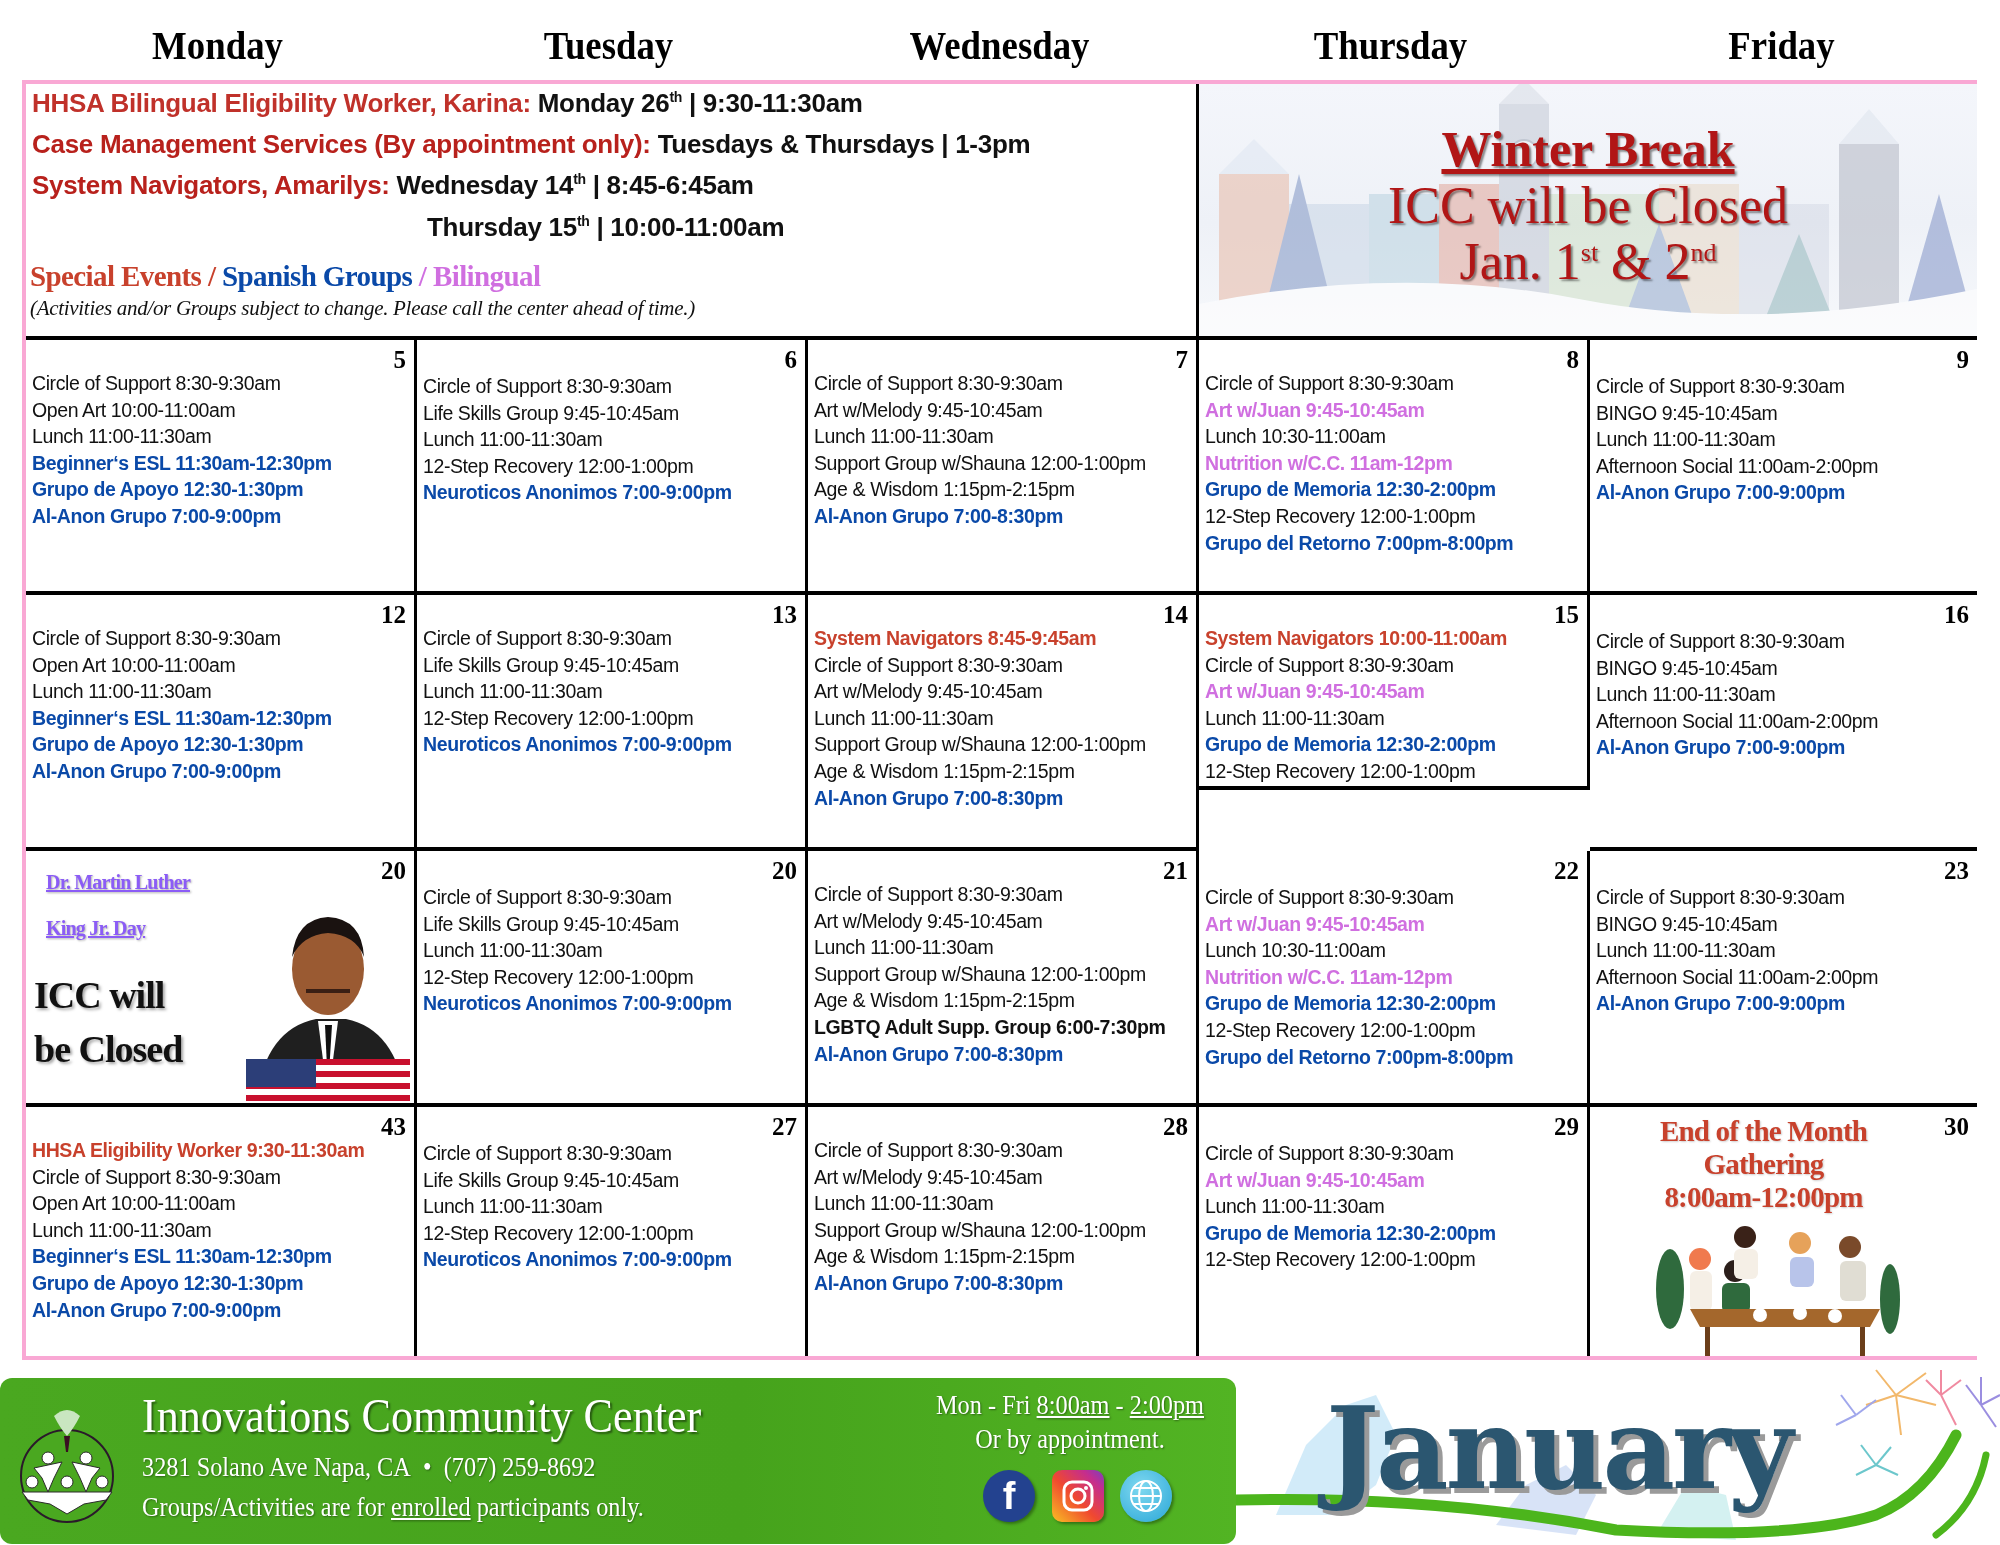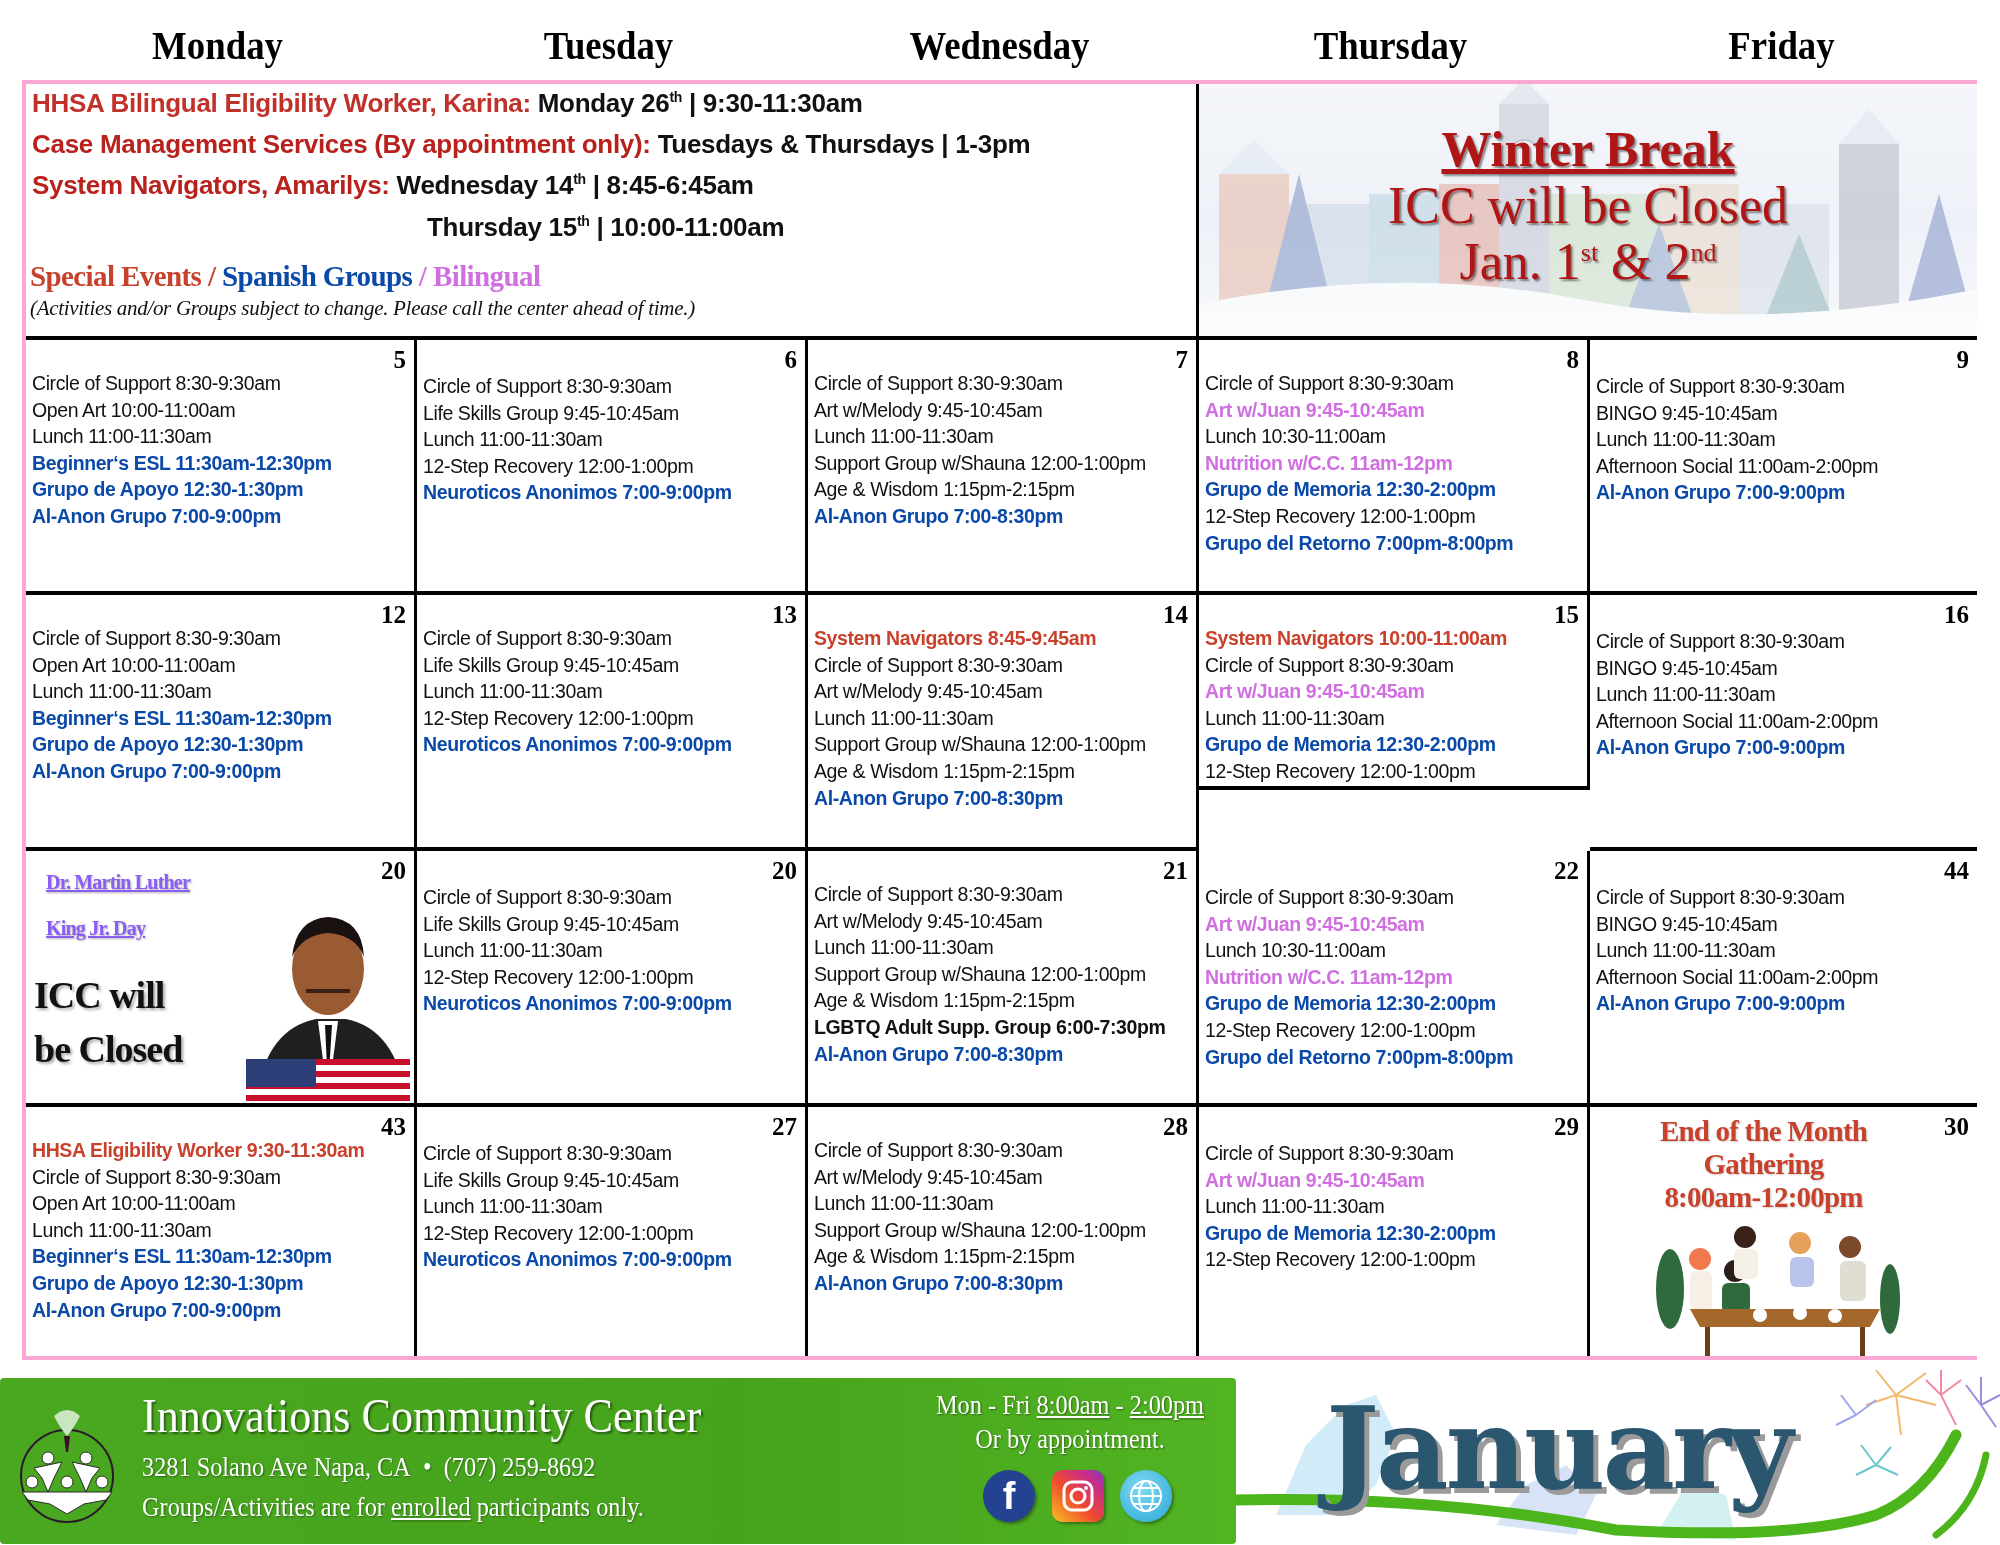--- a/index.html
+++ b/index.html
@@ -43,21 +43,21 @@
   
   .mlk-title { position:absolute; left:20px; font-family:"Liberation Serif", serif; font-weight:bold; font-size:20px; color:#8b5cf6; text-decoration:underline; text-shadow:1px 1px 2px rgba(0,0,0,0.3); letter-spacing:-0.8px; }
   .mlk-closed { position:absolute; left:8px; font-family:"Liberation Serif", serif; font-weight:bold; font-size:38px; color:#111; text-shadow:2px 2px 3px rgba(0,0,0,0.35); letter-spacing:-1px; }
   .mlk-img { position:absolute; left:220px; top:48px; width:164px; height:204px; }
 
   
   .gather-title { position:absolute; left:0; right:40px; text-align:center; font-family:"Liberation Serif", serif; font-weight:bold; color:#c8412c; font-size:29px; line-height:33px; top:8px; letter-spacing:-0.8px; text-shadow:1px 1px 2px rgba(0,0,0,0.2); }
   .gather-img { position:absolute; left:60px; top:112px; width:260px; height:140px; }
 
   
-  .footer { position:absolute; left:0; top:1378px; width:1236px; height:166px; background:linear-gradient(90deg,#4aa820 0%,#46a31c 60%,#52b423 100%); border-radius:4px; }
+  .footer { position:absolute; left:0; top:1378px; width:1236px; height:166px; background:linear-gradient(90deg,#4aa820 0%,#46a31c 60%,#52b423 100%); border-radius:12px; }
   .logo { position:absolute; left:14px; top:18px; width:106px; height:130px; }
   .ftitle { position:absolute; left:142px; top:10px; font-family:"Liberation Serif", serif; font-size:48px; color:#fff; text-shadow:2px 2px 2px rgba(0,0,0,0.45); white-space:nowrap; transform:scaleX(0.92); transform-origin:left; }
   .faddr { position:absolute; left:142px; top:74px; font-family:"Liberation Serif", serif; font-size:27px; color:#fff; text-shadow:1px 1px 2px rgba(0,0,0,0.4); white-space:nowrap; transform:scaleX(0.9); transform-origin:left; }
   .fnote { position:absolute; left:142px; top:114px; font-family:"Liberation Serif", serif; font-size:27px; color:#fff; text-shadow:1px 1px 2px rgba(0,0,0,0.4); white-space:nowrap; transform:scaleX(0.9); transform-origin:left; }
   .fnote u { text-decoration:underline; }
   .fhours { position:absolute; left:905px; top:10px; width:330px; text-align:center; font-family:"Liberation Serif", serif; font-size:27px; color:#fff; text-shadow:1px 1px 2px rgba(0,0,0,0.4); line-height:34px; transform:scaleX(0.9); }
   .fhours u { text-decoration:underline; }
   .social { position:absolute; top:92px; width:52px; height:52px; border-radius:50%; display:flex; align-items:center; justify-content:center; color:#fff; font-weight:bold; box-shadow:2px 2px 3px rgba(0,0,0,0.35); }
   .fb { left:983px; background:#23428f; font-size:38px; font-family:"Liberation Sans", sans-serif; }
   .ig { left:1052px; border-radius:10px; background:linear-gradient(45deg,#f9c023 0%,#f0492f 45%,#c42d8f 80%,#7b3fbf 100%); }
@@ -282,21 +282,21 @@
           <span class="ev regular">Circle of Support 8:30-9:30am</span>
           <span class="ev bilingual">Art w/Juan 9:45-10:45am</span>
           <span class="ev regular">Lunch 10:30-11:00am</span>
           <span class="ev bilingual">Nutrition w/C.C. 11am-12pm</span>
           <span class="ev spanish">Grupo de Memoria 12:30-2:00pm</span>
           <span class="ev regular">12-Step Recovery 12:00-1:00pm</span>
           <span class="ev spanish">Grupo del Retorno  7:00pm-8:00pm</span>
         </div>
       </div>
       <div class="cell lastcol" style="left: 1564px; top: 767px; width: 387px; height: 256px;">
-        <div class="daynum">44</div>
+        <div class="daynum">23</div>
         <div class="events" style="top: 33px;">
           <span class="ev regular">Circle of Support 8:30-9:30am</span>
           <span class="ev regular">BINGO 9:45-10:45am</span>
           <span class="ev regular">Lunch 11:00-11:30am</span>
           <span class="ev regular">Afternoon Social 11:00am-2:00pm</span>
           <span class="ev spanish">Al-Anon Grupo 7:00-9:00pm</span>
         </div>
       </div>
       <div class="cell lastrow" style="left: 0px; top: 1023px; width: 391px; height: 249px;">
         <div class="daynum">43</div>

